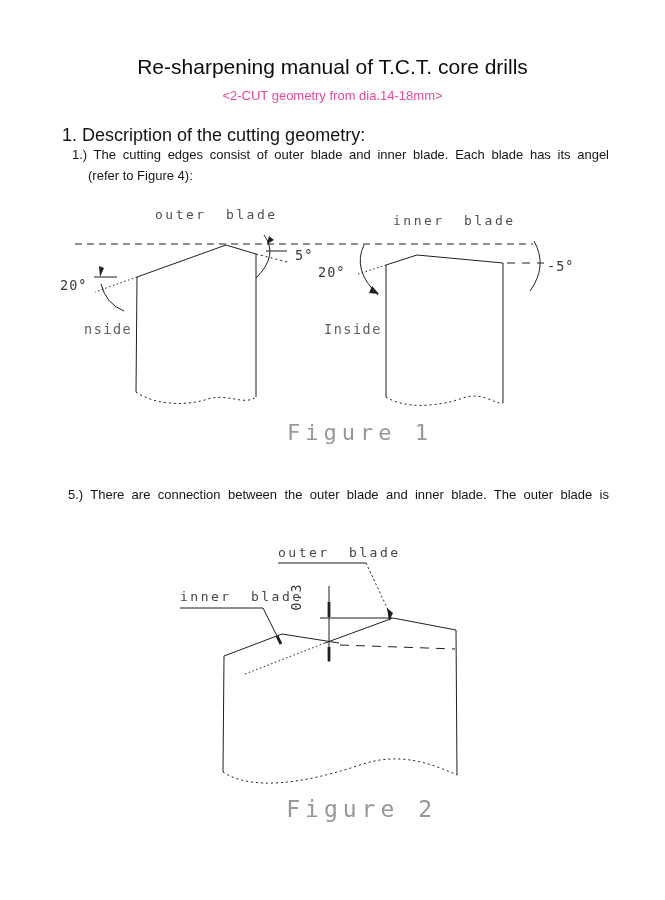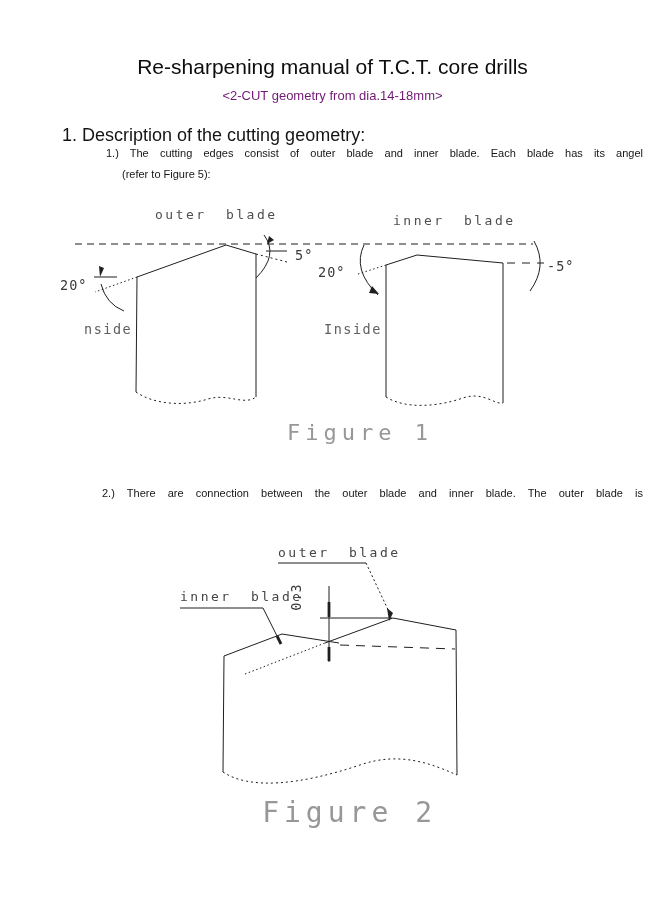--- a/index.html
+++ b/index.html
@@ -1,49 +1,49 @@
 <!DOCTYPE html>
 <html><head>
 <meta charset="utf-8">
 <style>
   html,body{margin:0;padding:0;background:#fff;}
   .page{position:relative;width:665px;height:900px;background:#ffffff;overflow:hidden;
         font-family:"Liberation Sans",sans-serif;color:#111;text-decoration:underline;}
   .abs{position:absolute;}
   .title{top:55px;left:0;width:665px;text-align:center;font-size:21px;color:#0d0d0d;}
-  .subtitle{top:88px;left:0;width:665px;text-align:center;font-size:13px;color:#701a75;}
+  .subtitle{top:88px;left:0;width:665px;text-align:center;font-size:13px;color:#ec4899;}
   .heading{top:125px;left:62px;font-size:18px;color:#141414;}
-  .bodyline{font-size:11px;color:#161616;white-space:nowrap;margin-left:34px;}
+  .bodyline{font-size:13px;color:#161616;white-space:nowrap;}
   .just{white-space:normal;text-align:justify;text-align-last:justify;}
   .p1a{top:147px;left:72px;width:537px;}
   .p1b{top:168px;left:88px;}
   .p2a{top:487px;left:68px;width:541px;}
   .p2b{top:508px;left:88px;}
   .caption{font-family:"DejaVu Sans Mono",monospace;color:#979797;letter-spacing:5px;text-align:right;}
   .cap1{top:420px;left:233px;width:200px;font-size:22px;}
-  .cap2{top:796px;left:237px;width:200px;font-size:28px;}
+  .cap2{top:796px;left:237px;width:200px;font-size:23px;}
   svg{position:absolute;overflow:visible;}
   svg text{font-family:"DejaVu Sans Mono",monospace;}
   .figlabel{font-size:13px;fill:#4f4f4f;letter-spacing:2.5px;word-spacing:9px;}
   .angletxt{font-size:13.5px;fill:#3a3a3a;letter-spacing:1px;}
   .insidetxt{font-size:13.5px;fill:#606060;letter-spacing:1.5px;}
   .ln{stroke:#1f1f1f;stroke-width:1;fill:none;}
   .thick{stroke:#1f1f1f;stroke-width:2.8;fill:none;}
   .fillblk{fill:#1f1f1f;stroke:none;}
 </style>
 </head>
 <body>
 
 <div class="page">
 
   <div class="abs title">Re-sharpening manual of T.C.T. core drills</div>
   <div class="abs subtitle">&lt;2-CUT geometry from dia.14-18mm&gt;</div>
   <div class="abs heading">1. Description of the cutting geometry:</div>
   <div class="abs bodyline just p1a">1.) The cutting edges consist of outer blade and inner blade. Each blade has its angel</div>
-  <div class="abs bodyline p1b">(refer to Figure 5):</div>
+  <div class="abs bodyline p1b">(refer to Figure 4):</div>
 
   <svg class="abs" style="left:55px;top:200px;" width="610" height="240" viewBox="0 0 610 240">
     <text class="figlabel" x="100" y="19">outer blade</text>
     <text class="figlabel" x="338" y="25">inner blade</text>
 
     <path class="ln" d="M20,44 H478" stroke-dasharray="7,5"></path>
 
     <path class="ln" d="M81,192 L82,77 L171,45 L201,54 L201,197"></path>
     <path class="ln" d="M81,192 C98,204 128,207 153,199 C173,193 189,206 201,197" stroke-dasharray="2,3"></path>
     <path class="ln" d="M82,77 L40,92" stroke-dasharray="1.5,2.5"></path>
@@ -66,21 +66,21 @@
     <polygon class="fillblk" points="317,86 324,94 314,93"></polygon>
     <text class="angletxt" x="263" y="77">20°</text>
 
     <path class="ln" d="M452,63 H489" stroke-dasharray="8,7"></path>
     <path class="ln" d="M479,41 Q493,66 475,91"></path>
     <text class="angletxt" x="492" y="71">-5°</text>
     <text class="insidetxt" x="269" y="134">Inside</text>
   </svg>
   <div class="abs caption cap1">Figure 1</div>
 
-  <div class="abs bodyline just p2a">2.) There are connection between the outer blade and inner blade. The outer blade is</div>
+  <div class="abs bodyline just p2a">5.) There are connection between the outer blade and inner blade. The outer blade is</div>
 
   <svg class="abs" style="left:160px;top:540px;" width="350" height="255" viewBox="0 0 350 255">
     <text class="figlabel" x="118" y="17" style="fill:#454545;">outer blade</text>
     <path class="ln" d="M118,23 H206"></path>
     <path class="ln" d="M206,23 L231,76" stroke-dasharray="2,2.5"></path>
     <polygon class="fillblk" points="227,68 233,73 229,81"></polygon>
 
     <text class="figlabel" x="20" y="61" style="fill:#454545;">inner blade</text>
     <path class="ln" d="M20,68 H103"></path>
     <path class="ln" d="M103,68 L117,96"></path>

